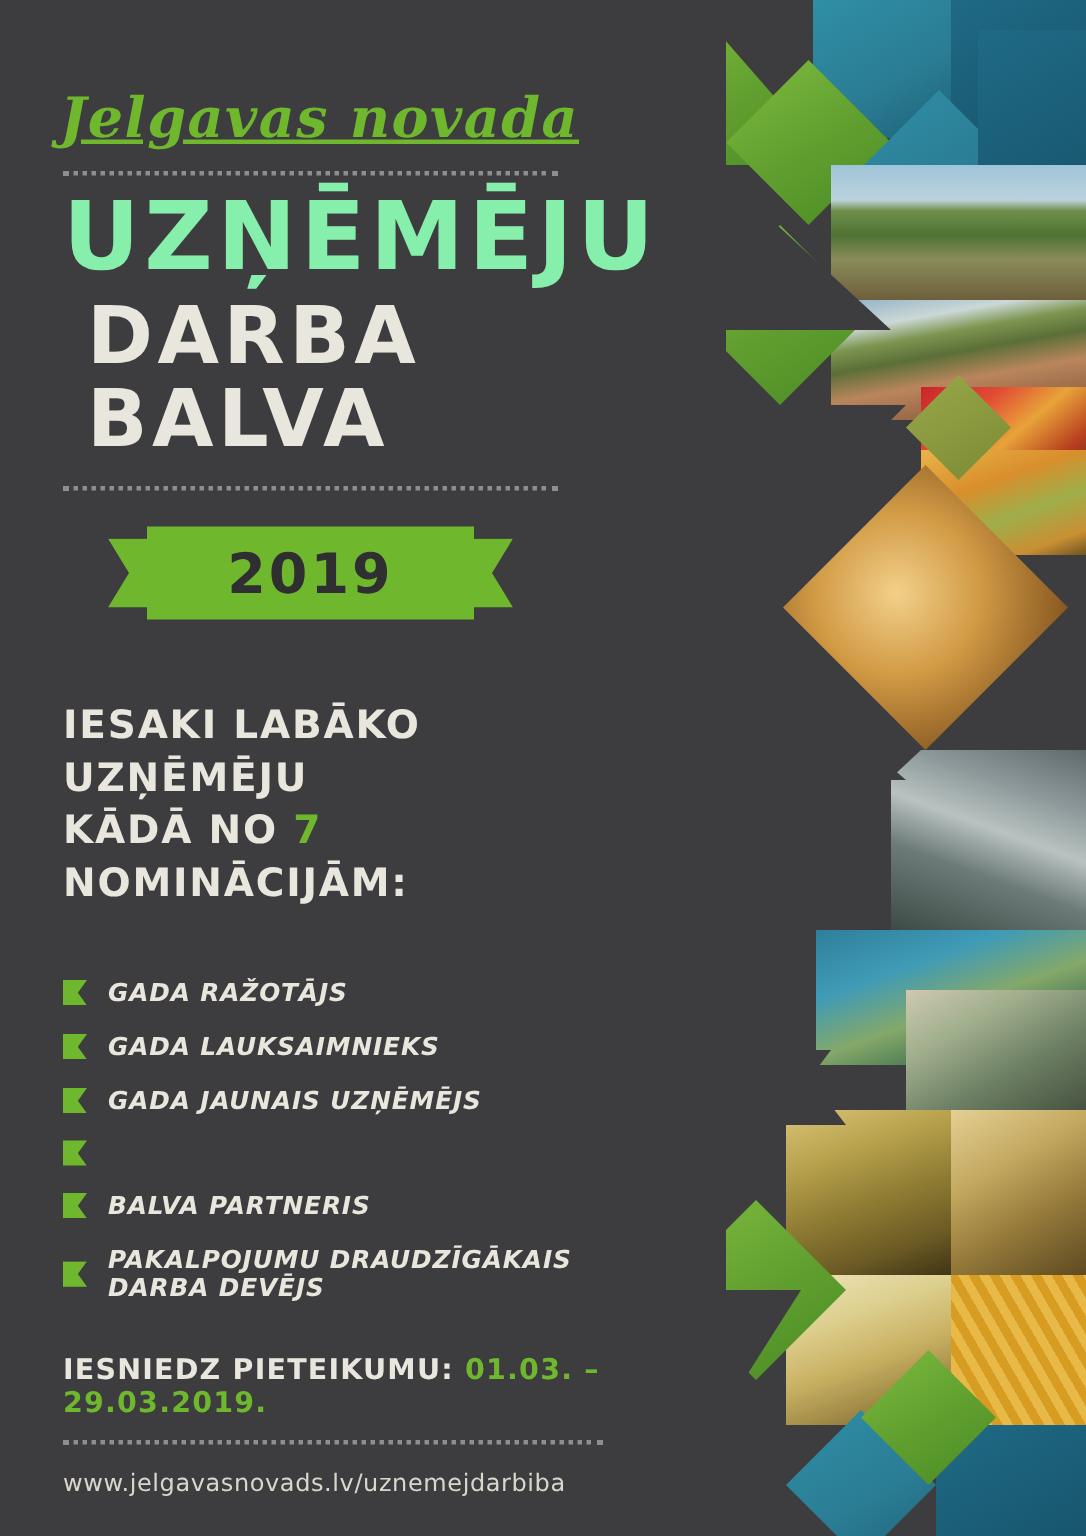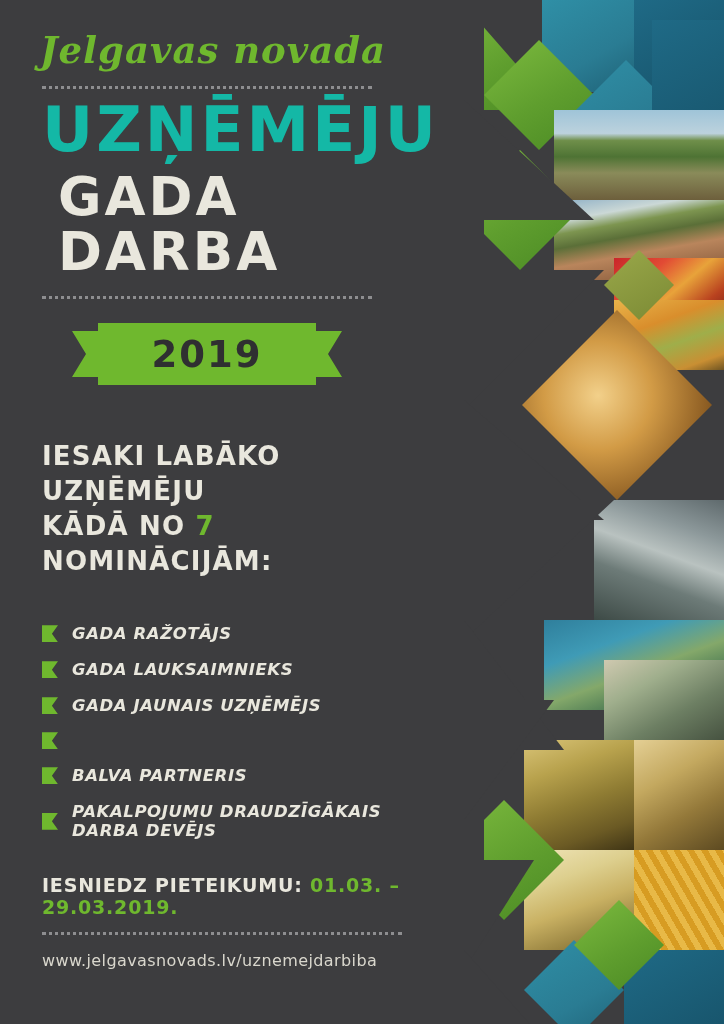--- a/index.html
+++ b/index.html
@@ -68,42 +68,43 @@
 
   
   .content {
     position: absolute;
     left: 0; top: 0;
     width: 470px; height: 1024px;
     padding: 0 30px;
     z-index: 5;
   }
   .script-title {
-    margin-top: 28px;
+    margin-top: 56px;
     font-family: "DejaVu Serif", serif;
     font-style: italic;
     font-weight: bold;
     font-size: 37px;
     letter-spacing: 1px;
     color: #6fb82e;
     padding-left: 10px;
+    text-decoration: underline;
   }
   .dotline {
     margin: 14px 0 10px 12px;
     width: 330px;
     border-top: 3px dotted #8e8e90;
     height: 0;
   }
   .big1 {
     font-family: "DejaVu Sans", sans-serif;
     font-weight: bold;
     font-size: 63px;
     line-height: 0.98;
     letter-spacing: 3px;
-    color: #14b8a6;
+    color: #86efac;
     padding-left: 12px;
   }
   .big2 {
     font-family: "DejaVu Sans", sans-serif;
     font-weight: bold;
     font-size: 53px;
     line-height: 1.05;
     letter-spacing: 3px;
     color: #e9e7dd;
     padding-left: 28px;
@@ -307,21 +308,21 @@
     <div class="wedge" style="left:40px;top:950px;width:80px;height:90px;clip-path:polygon(0 0,100% 100%,0 100%);"></div>
   </div>
 
   <div class="content">
 
     <div class="script-title">Jelgavas novada</div>
 
     <div class="dotline"></div>
 
     <div class="big1">UZŅĒMĒJU</div>
-    <div class="big2">GADA DARBA</div>
+    <div class="big2">DARBA BALVA</div>
 
     <div class="dotline2"></div>
 
     <div class="ribbon-wrap">
       <div class="ribbon-tail left"></div>
       <div class="ribbon-tail right"></div>
       <div class="ribbon-main">
         <span class="year">2019</span>
       </div>
     </div>

